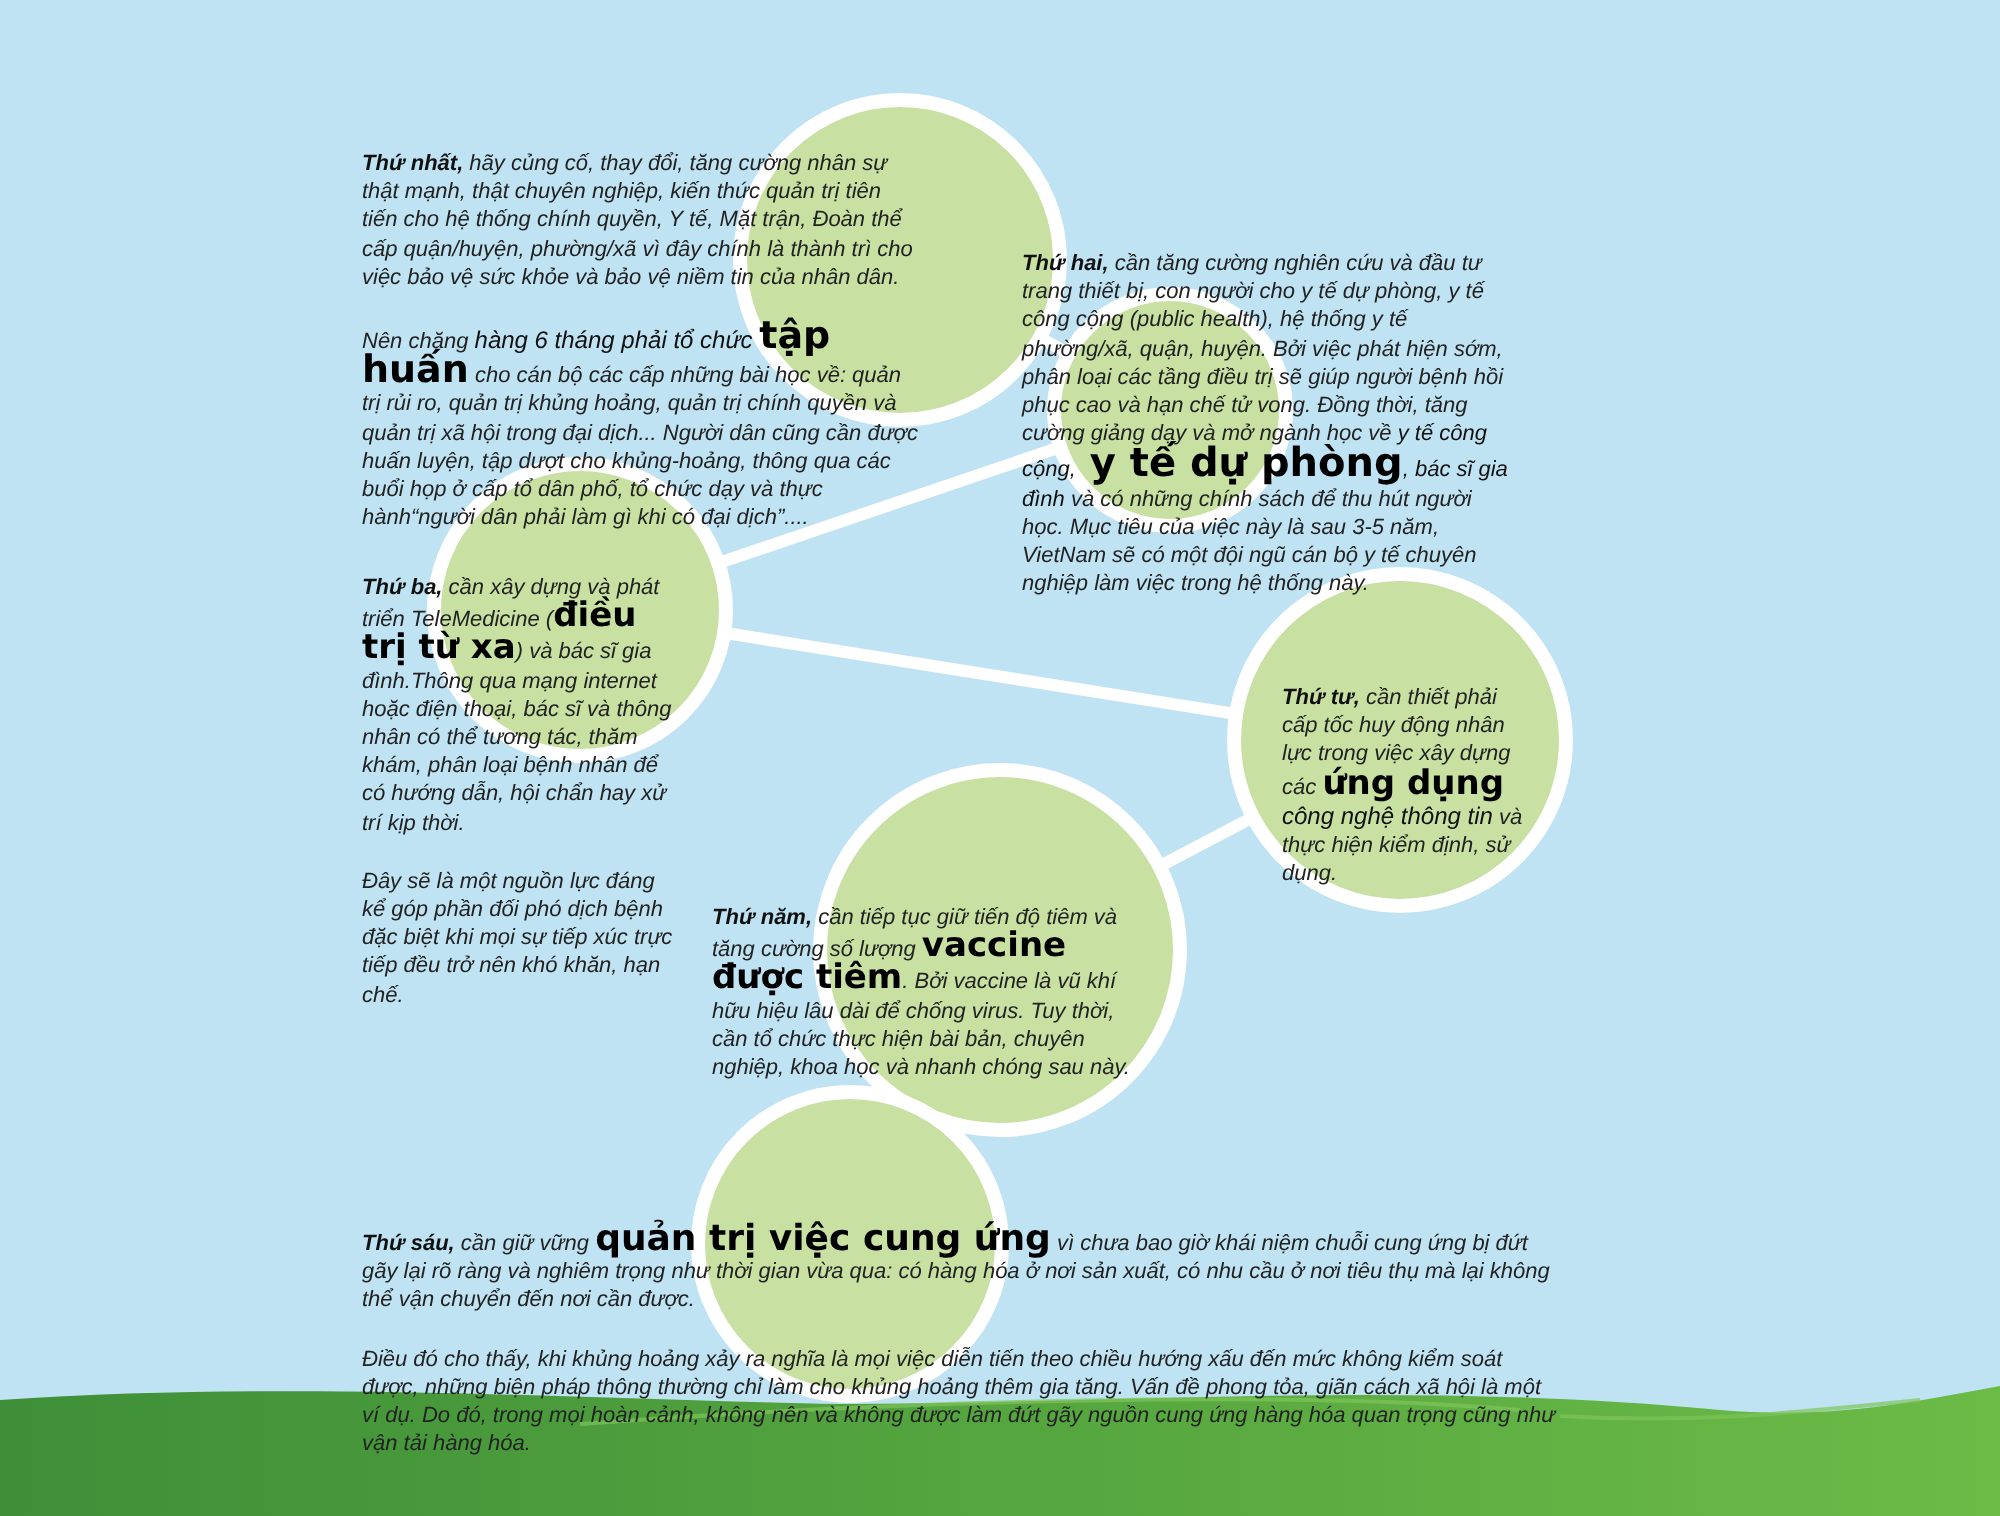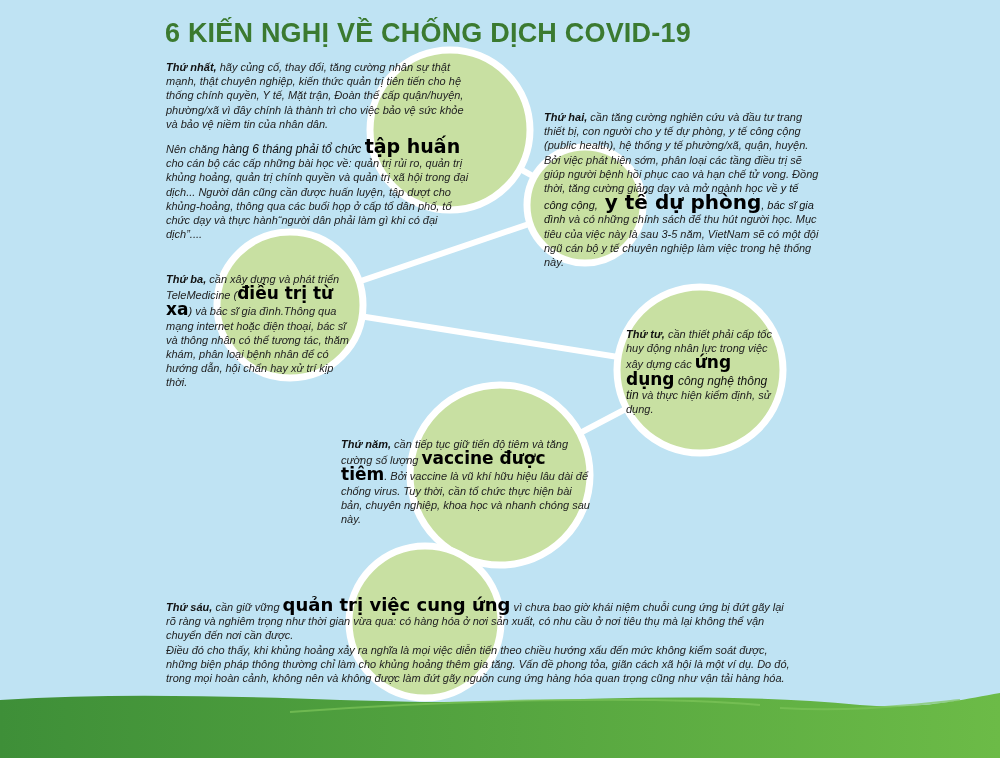--- a/index.html
+++ b/index.html
@@ -1,20 +1,20 @@
 <!DOCTYPE html>
 <html><head>
 <meta charset="utf-8">
 <style>
   html, body { margin:0; padding:0; }
   body { width:1000px; height:758px; overflow:hidden; position:relative; background:#bfe3f3; font-family:"DejaVu Sans", sans-serif; }
   .canvas { position:absolute; left:0; top:0; width:1000px; height:758px; }
   .title { position:absolute; left:165px; top:18px; font-family:"Liberation Sans", sans-serif; font-weight:bold; font-size:27px; color:#3b7a30; letter-spacing:0.2px; white-space:nowrap; }
   .block { position:absolute; font-family:"Liberation Sans", sans-serif; font-style:italic; font-size:11px; line-height:14.2px; color:#222; }
-  .block p { margin:0; }
+  .block p { margin:15px; }
   .lead { font-weight:bold; color:#111; }
   .b { font-weight:normal; font-style:italic; color:#111; }
   .big { font-family:"DejaVu Sans", sans-serif; font-weight:bold; font-style:normal; color:#000000; }
 </style>
 </head>
 <body>
 
 <div class="canvas">
 
   <svg width="1000" height="758" style="position:absolute;left:0;top:0;">
@@ -38,33 +38,33 @@
       <circle cx="700" cy="370" r="83"></circle>
       <circle cx="500" cy="475" r="90"></circle>
       <circle cx="425" cy="622" r="76"></circle>
     </g>
 
     <path d="M0,700 C150,690 300,700 420,702 C560,702 700,690 860,705 C920,710 960,700 1000,693 L1000,758 L0,758 Z" fill="url(#grd)"></path>
     <path d="M290,712 C450,700 650,695 760,705" stroke="#7dc45a" stroke-width="2" fill="none" opacity="0.7"></path>
     <path d="M780,708 C850,712 900,706 960,700" stroke="#7dc45a" stroke-width="2" fill="none" opacity="0.7"></path>
   </svg>
 
-  <div class="title">6 KIẾN NGHỊ VỀ CHỐNG DỊCH COVID-19</div>
 
   <div class="block" style="left:166px; top:60px; width:310px;">
     <p><span class="lead">Thứ nhất,</span><span> hãy củng cố, thay đổi, tăng cường nhân sự thật mạnh, thật chuyên nghiệp, kiến thức quản trị tiên tiến cho hệ thống chính quyền, Y tế, Mặt trận, Đoàn thể cấp quận/huyện, phường/xã vì đây chính là thành trì cho việc bảo vệ sức khỏe và bảo vệ niềm tin của nhân dân.</span></p>
     <p style="margin-top:8px;"><span>Nên chăng </span><span class="b" style="font-size:12px;">hàng 6 tháng phải tổ chức </span><span class="big" style="font-size:19px;">tập huấn</span><span> cho cán bộ các cấp những bài học về: quản trị rủi ro, quản trị khủng hoảng, quản trị chính quyền và quản trị xã hội trong đại dịch... Người dân cũng cần được huấn luyện, tập dượt cho khủng-hoảng, thông qua các buổi họp ở cấp tổ dân phố, tổ chức dạy và thực hành“người dân phải làm gì khi có đại dịch”....</span></p>
   </div>
 
-  <div class="block" style="left:544px; top:110px; width:275px;">
+  <div class="block" style="left:496px; top:110px; width:275px;">
     <p><span class="lead">Thứ hai,</span><span> cần tăng cường nghiên cứu và đầu tư trang thiết bị, con người cho y tế dự phòng, y tế công cộng (public health), hệ thống y tế phường/xã, quận, huyện. Bởi việc phát hiện sớm, phân loại các tầng điều trị sẽ giúp người bệnh hồi phục cao và hạn chế tử vong. Đồng thời, tăng cường giảng dạy và mở ngành học về </span><span class="b">y tế công cộng,</span><span class="big" style="font-size:20px;"> y tế dự phòng</span><span class="b">, bác sĩ gia đình</span><span> và có những chính sách để thu hút người học. Mục tiêu của việc này là sau 3-5 năm, VietNam sẽ có một đội ngũ cán bộ y tế chuyên nghiệp làm việc trong hệ thống này.</span></p>
   </div>
 
   <div class="block" style="left:166px; top:272px; width:190px;">
     <p><span class="lead">Thứ ba,</span><span> cần xây dựng và phát triển TeleMedicine (</span><span class="big" style="font-size:17px;">điều trị từ xa</span><span>) và bác sĩ gia đình.Thông qua mạng internet hoặc điện thoại, bác sĩ và thông nhân có thể tương tác, thăm khám, phân loại bệnh nhân để có hướng dẫn, hội chẩn hay xử trí kịp thời.</span></p>
+    <p><span>Đây sẽ là một nguồn lực đáng kể góp phần đối phó dịch bệnh đặc biệt khi mọi sự tiếp xúc trực tiếp đều trở nên khó khăn, hạn chế.</span></p>
   </div>
 
   <div class="block" style="left:626px; top:327px; width:152px;">
     <p><span class="lead">Thứ tư,</span><span> cần thiết phải cấp tốc huy động nhân lực trong việc xây dựng các </span><span class="big" style="font-size:17px;">ứng dụng</span><span class="b" style="font-size:12px;"> công nghệ thông tin</span><span style="font-size:11px;"> và thực hiện kiểm định, sử dụng.</span></p>
   </div>
 
   <div class="block" style="left:341px; top:437px; width:250px;">
     <p><span class="lead">Thứ năm,</span><span> cần tiếp tục giữ tiến độ tiêm và tăng cường số lượng </span><span class="big" style="font-size:17px;text-align:right;">vaccine được tiêm</span><span>. Bởi vaccine là vũ khí hữu hiệu lâu dài để chống virus. Tuy thời, cần tổ chức thực hiện bài bản, chuyên nghiệp, khoa học và nhanh chóng sau này.</span></p>
   </div>
 

